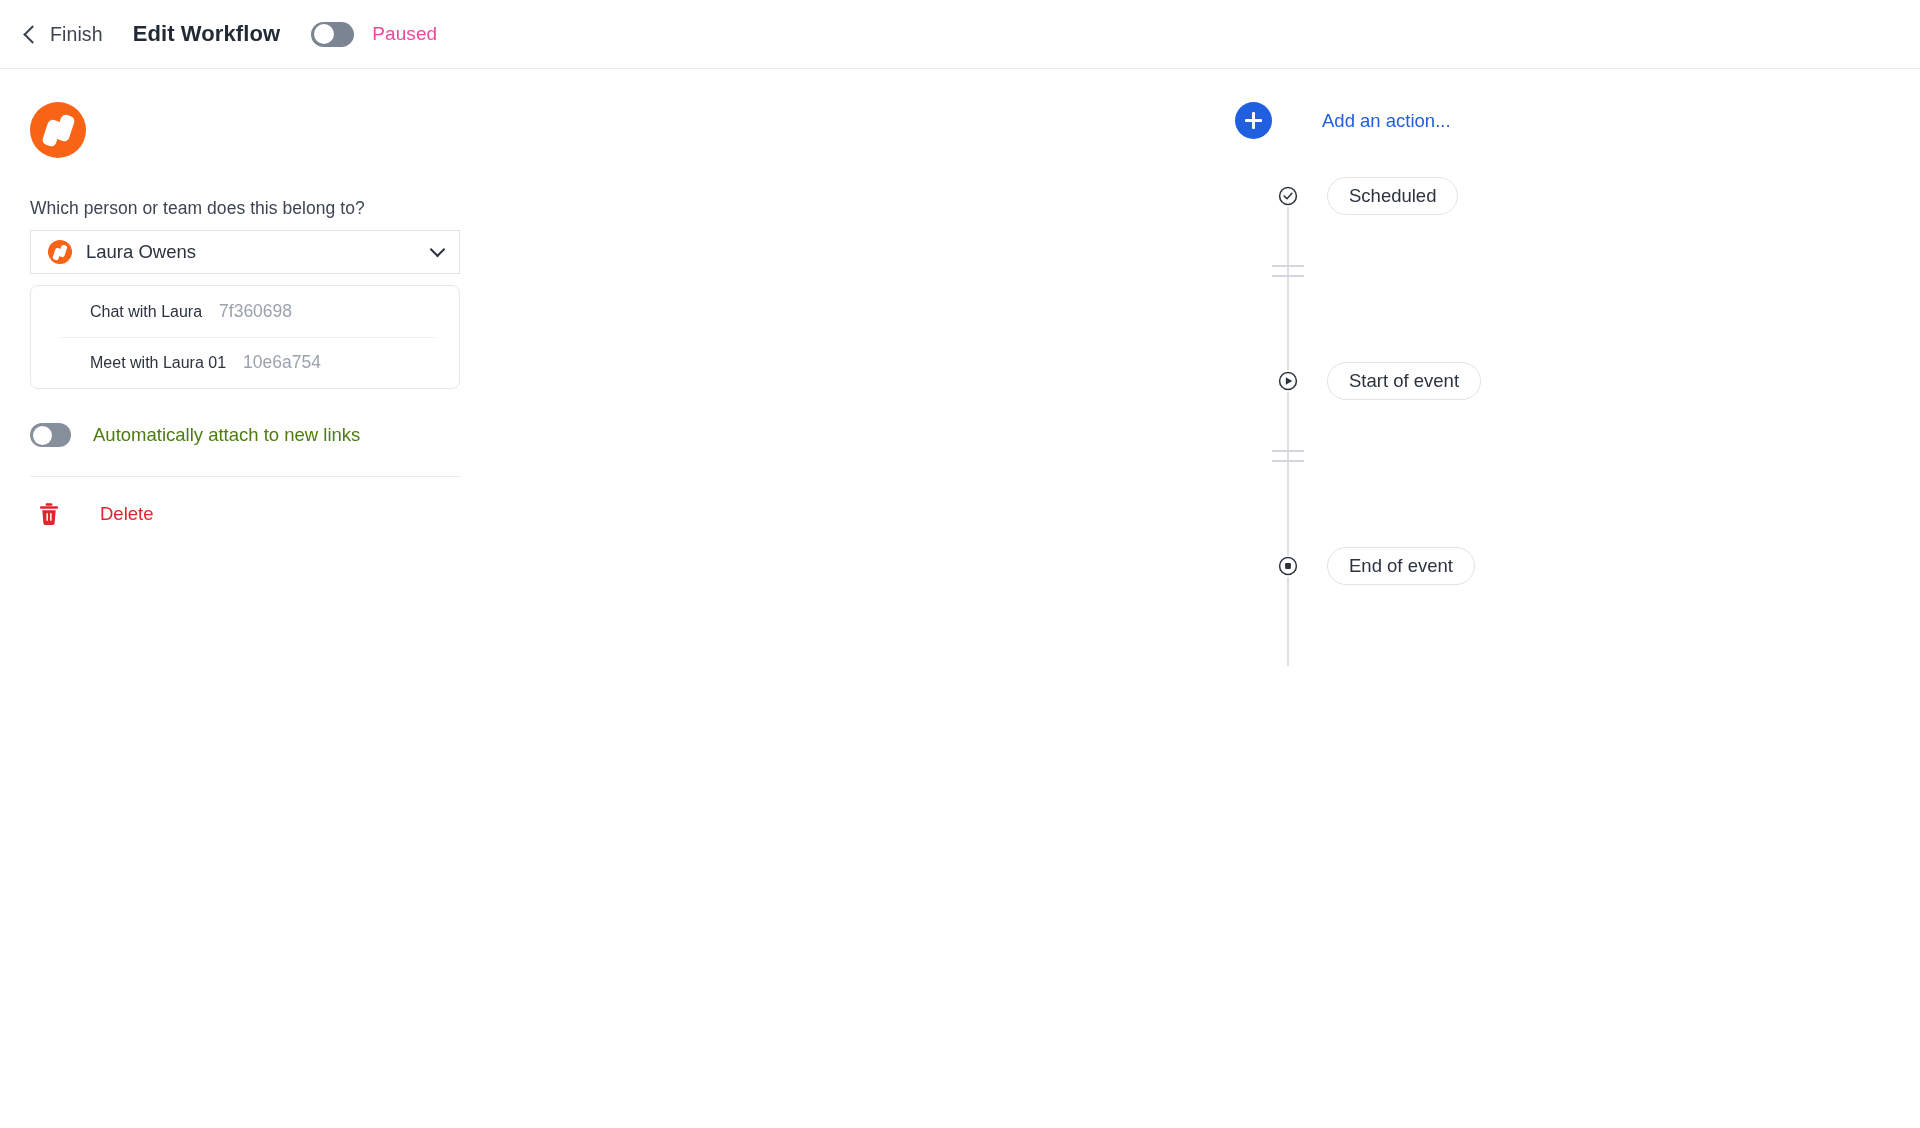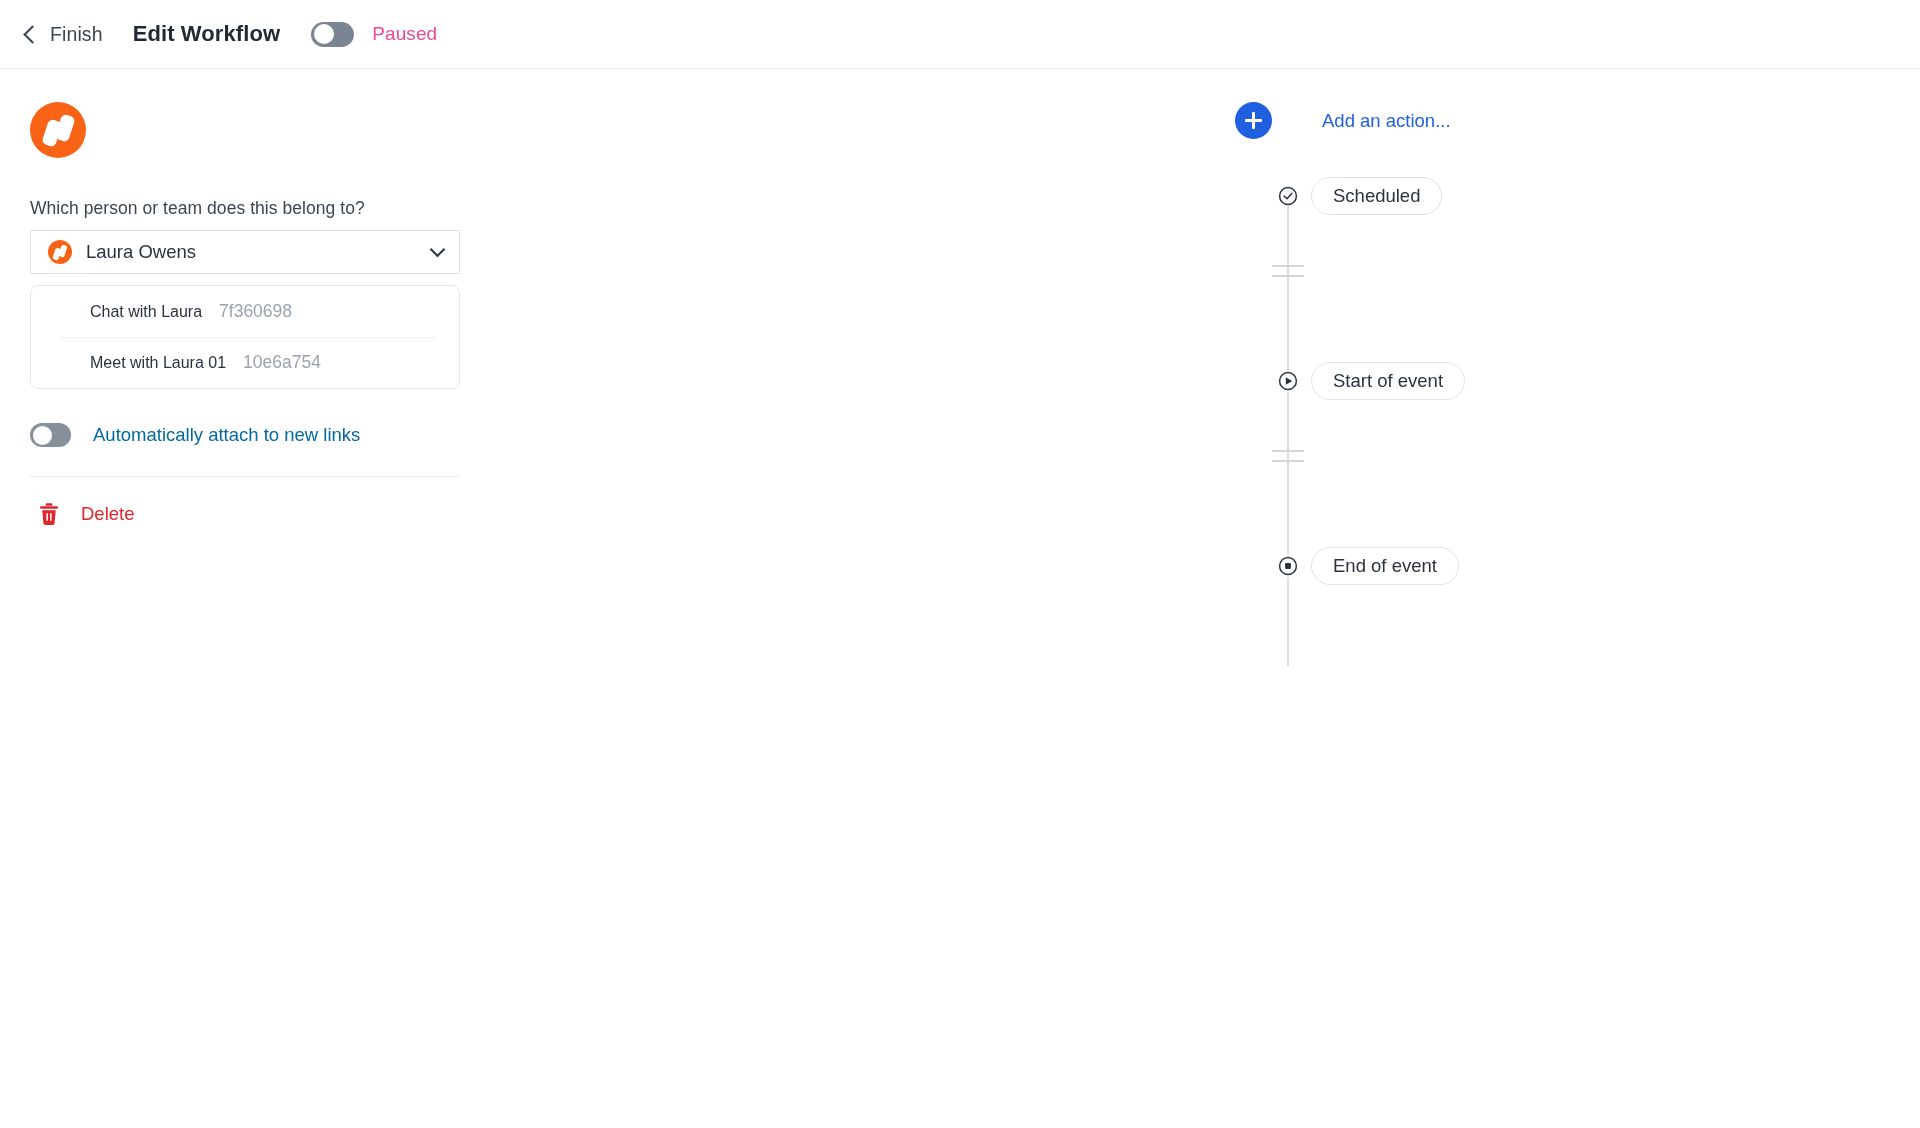--- a/index.html
+++ b/index.html
@@ -234,39 +234,40 @@
   }
 
   
   .attach-row {
     display: flex;
     align-items: center;
     margin-top: 34px;
   }
   .attach-label {
     font-size: 18.5px;
-    color: #0369a1;
+    color: #4d7c0f;
     margin-left: 22px;
   }
   #attach-toggle { width: 41px; height: 24px; border-radius: 12px; background: #868f9c; }
   #attach-toggle .knob { width: 19px; height: 19px; top: 2.5px; left: 2.5px; }
 
   .divider {
     width: 430px;
     height: 1px;
     background: #e9ebee;
     margin-top: 29px;
   }
 
   .delete-row {
     display: flex;
     align-items: center;
     margin-top: 25px;
     cursor: pointer;
     width: 170px;
+    gap: 19px;
   }
   .trash-wrap { width: 22px; height: 24px; margin-left: 8px; flex: none; }
   .delete-label {
     font-size: 18.5px;
     color: #e0262c;
     margin-left: 21px;
   }
 
   
   #right-panel {
@@ -335,21 +336,21 @@
   }
   .tl-icon {
     width: 22px; height: 22px;
     position: absolute;
     left: 42px;
     background: #fff;
     flex: none;
   }
   .pill {
     position: absolute;
-    left: 76px;
+    left: 92px;
     height: 38px;
     border: 1px solid #dfe3e8;
     border-radius: 19px;
     display: flex;
     align-items: center;
     padding: 0 21px;
     background: #fff;
     cursor: pointer;
     white-space: nowrap;
   }

